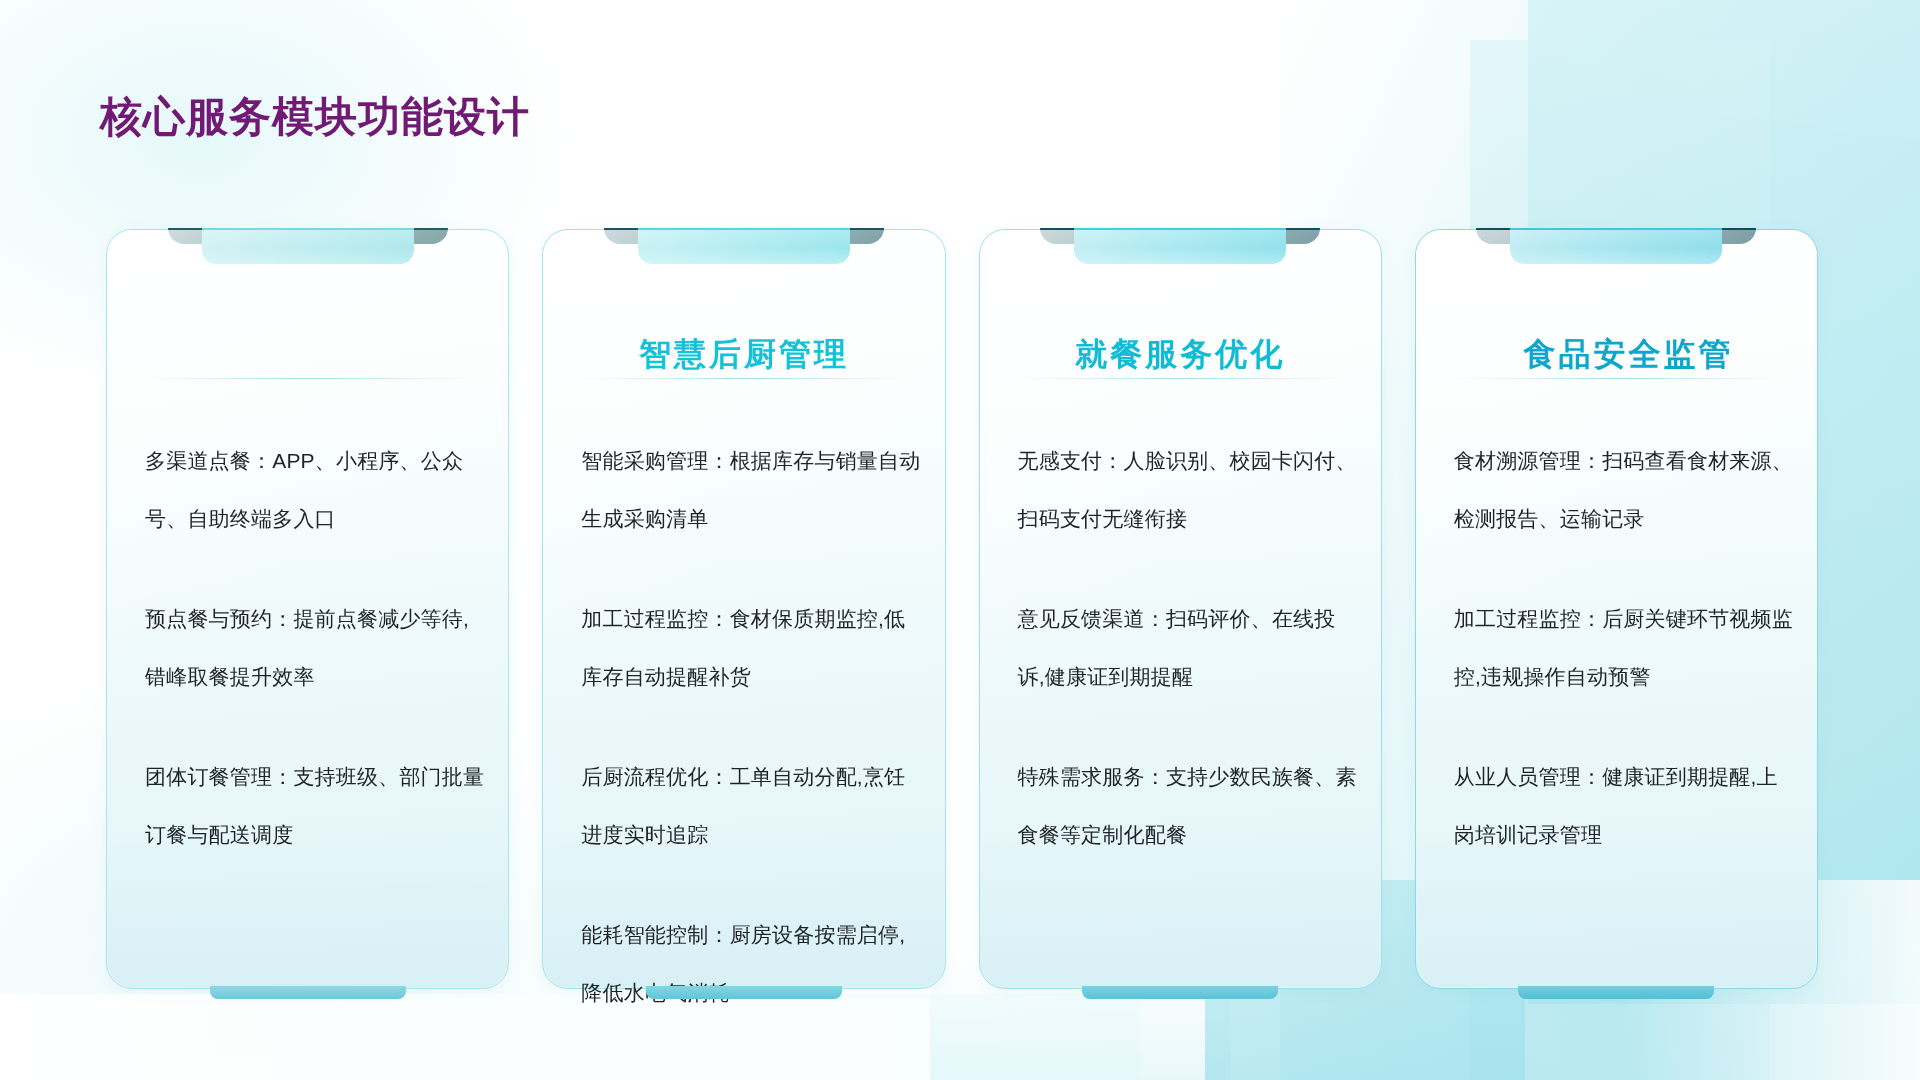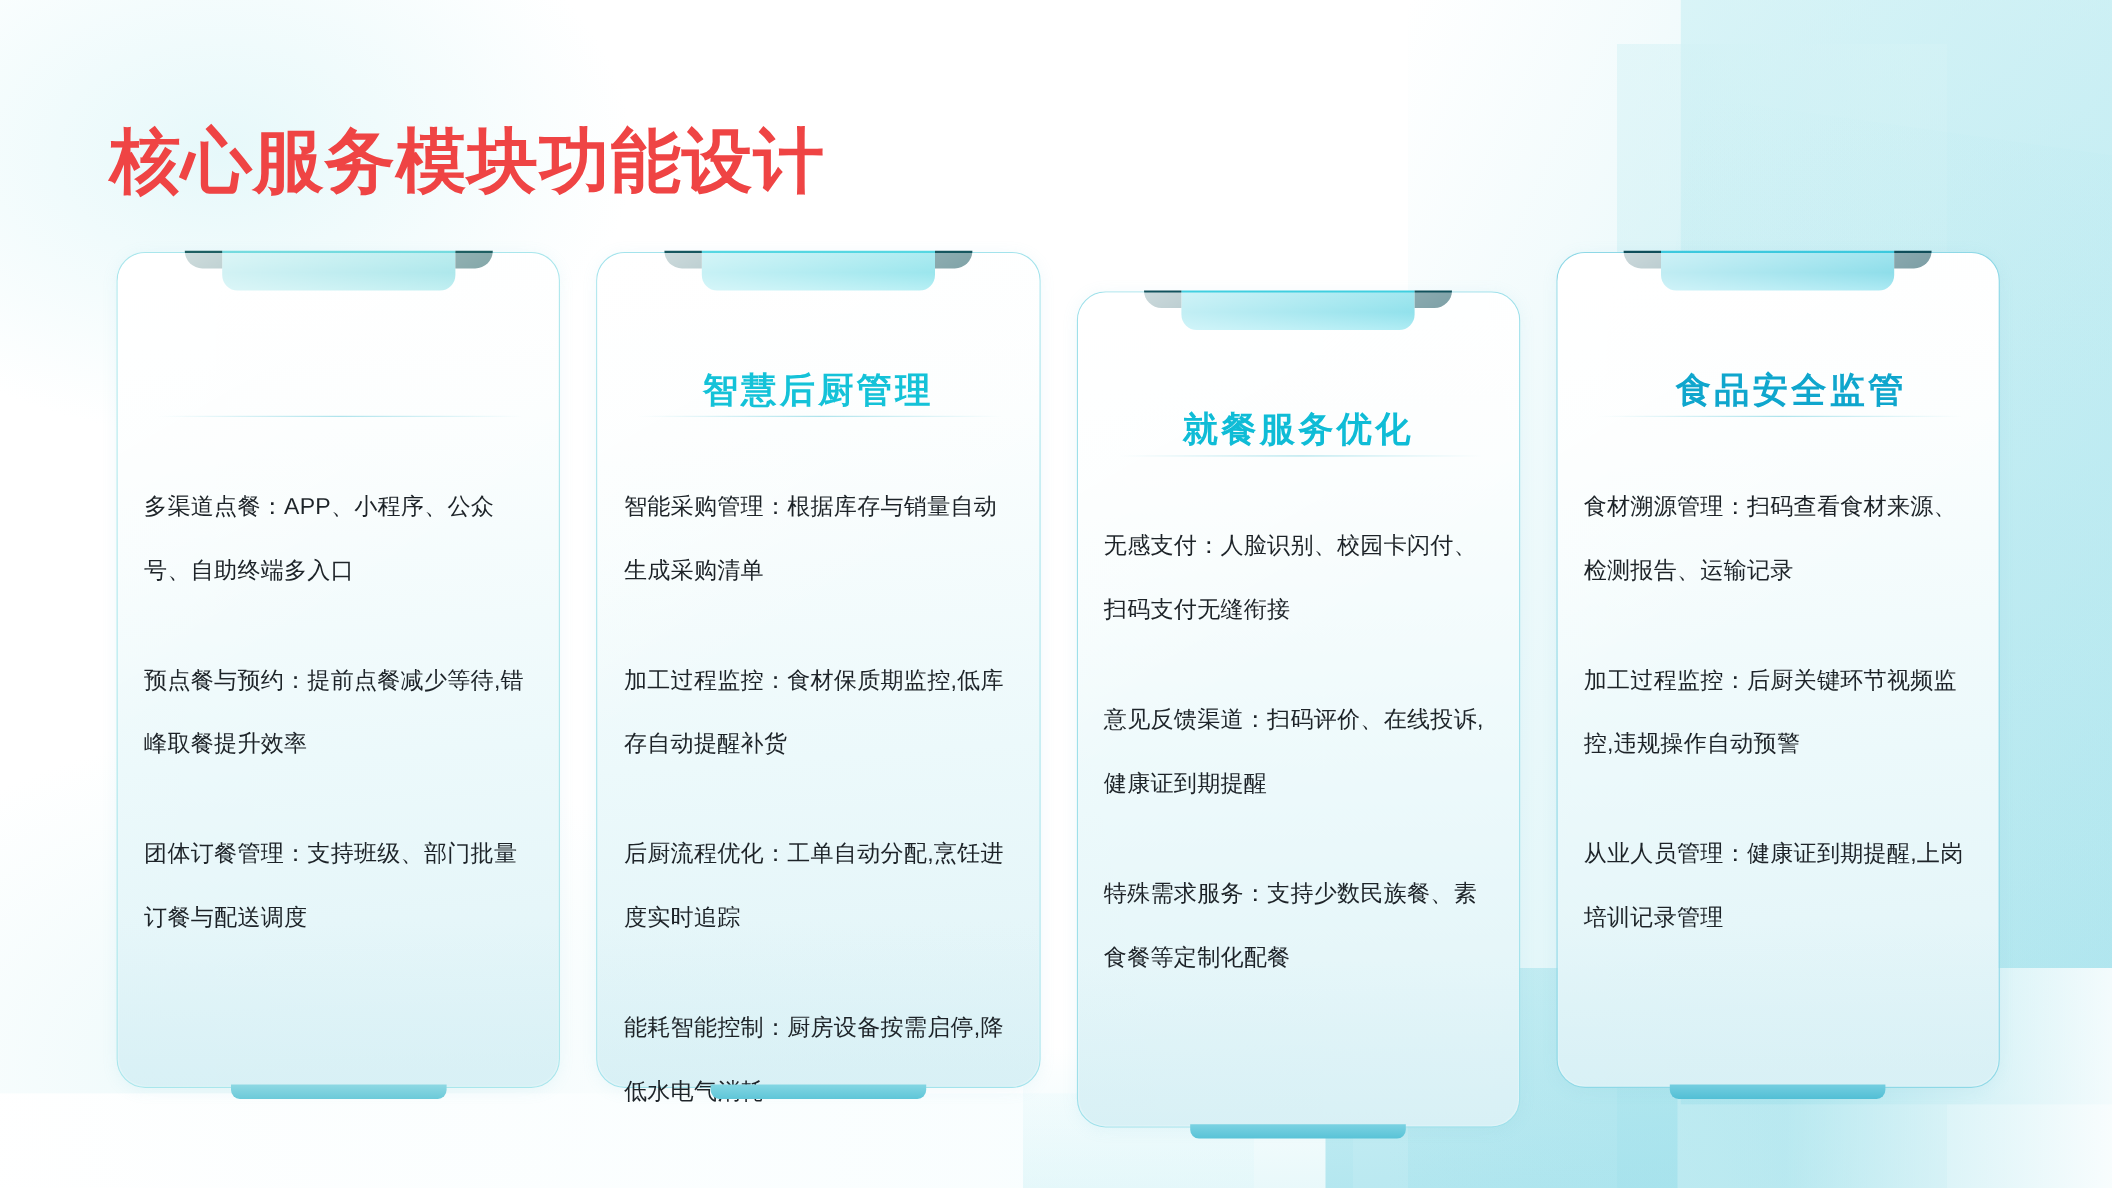--- a/index.html
+++ b/index.html
@@ -67,25 +67,25 @@
   .bg-band-left {
     bottom: 0; left: 0; width: 1140px; height: 86px;
     background: linear-gradient(90deg, rgba(255,255,255,0.95), rgba(246,253,254,0.85));
   }
 
   
   #page-title {
     position: absolute;
     left: 100px;
     top: 63px;
-    font-size: 64px;
+    font-size: 42px;
     line-height: 1.25;
     font-weight: 700;
     letter-spacing: 1px;
-    color: #ef4444;
+    color: #701a75;
     white-space: nowrap;
   }
 
   
   #cards-row {
     position: absolute;
     left: 106px;
     top: 229px;
     width: 1712px;
     height: 760px;
@@ -98,21 +98,21 @@
     width: 404px;
     height: 760px;
     box-sizing: border-box;
     border-radius: 26px;
     border: 1.4px solid #9fe2ea;
     background: linear-gradient(176deg, #ffffff 0%, #fbfefe 22%, #ecf9fb 60%, #dff3f7 100%);
     box-shadow: 0 2px 14px rgba(120,200,215,0.10);
   }
   .card:nth-child(1){ border-color:#a9e6ec; }
   .card:nth-child(2){ border-color:#a3e3ec; }
-  .card:nth-child(3){ border-color:#9ee0ea;margin-top:36px; }
+  .card:nth-child(3){ border-color:#9ee0ea; }
   .card:nth-child(4){ border-color:#8ed8e6; }
 
   
   .card-sheen {
     position: absolute;
     inset: 0;
     border-radius: 26px;
     background: linear-gradient(150deg, rgba(255,255,255,0.85) 0%, rgba(255,255,255,0.0) 45%);
     pointer-events: none;
   }
@@ -182,21 +182,21 @@
     top: 148px;
     left: 36px;
     width: 332px;
     height: 1px;
     background: linear-gradient(90deg, rgba(175,228,236,0) 0%, rgba(162,223,233,0.95) 50%, rgba(175,228,236,0) 100%);
   }
 
   .card-body {
     position: absolute;
     top: 181px;
-    left: 24px;
+    left: 38px;
     right: 20px;
     display: flex;
     flex-direction: column;
     gap: 0;
     align-items: flex-end;
   }
   .feature-item {
     font-size: 21px;
     line-height: 58px;
     color: #1d2328;

